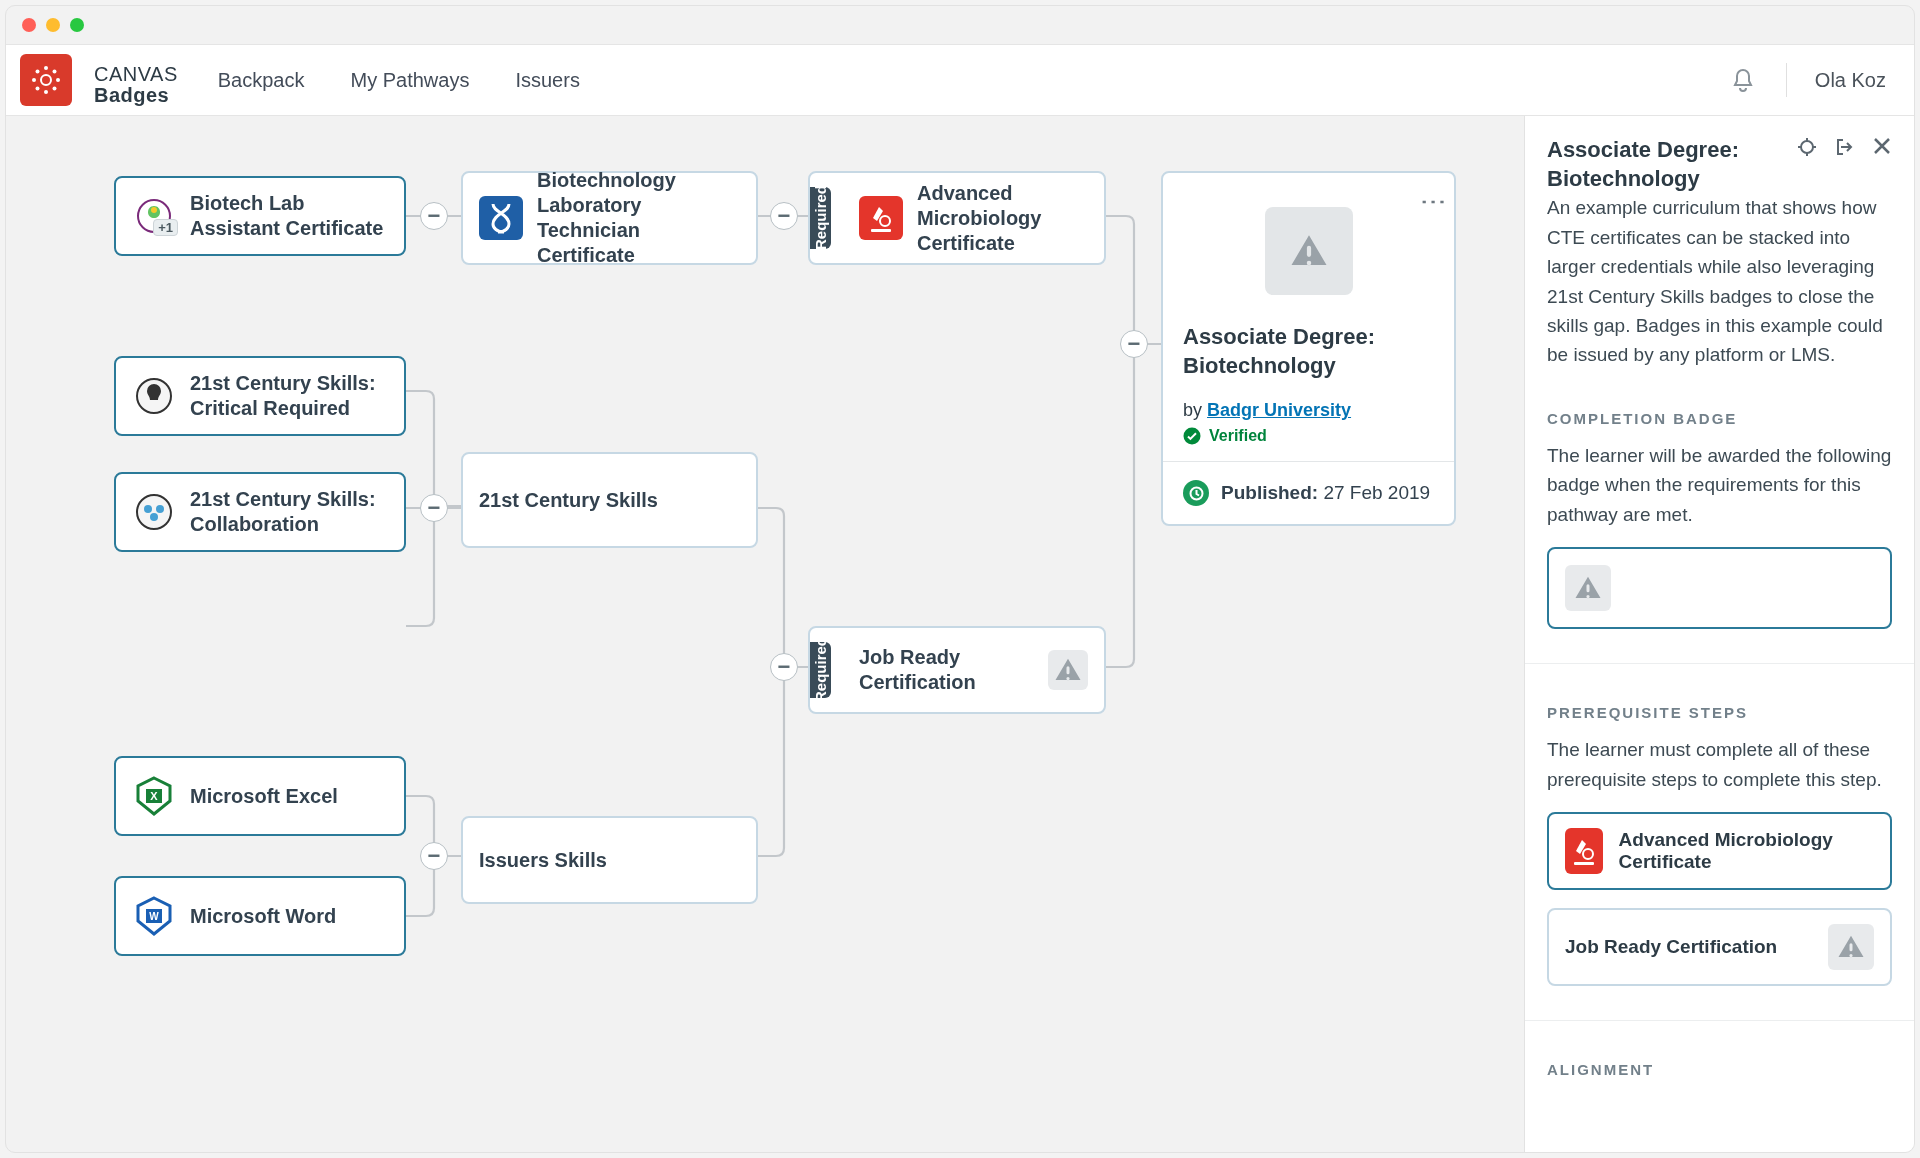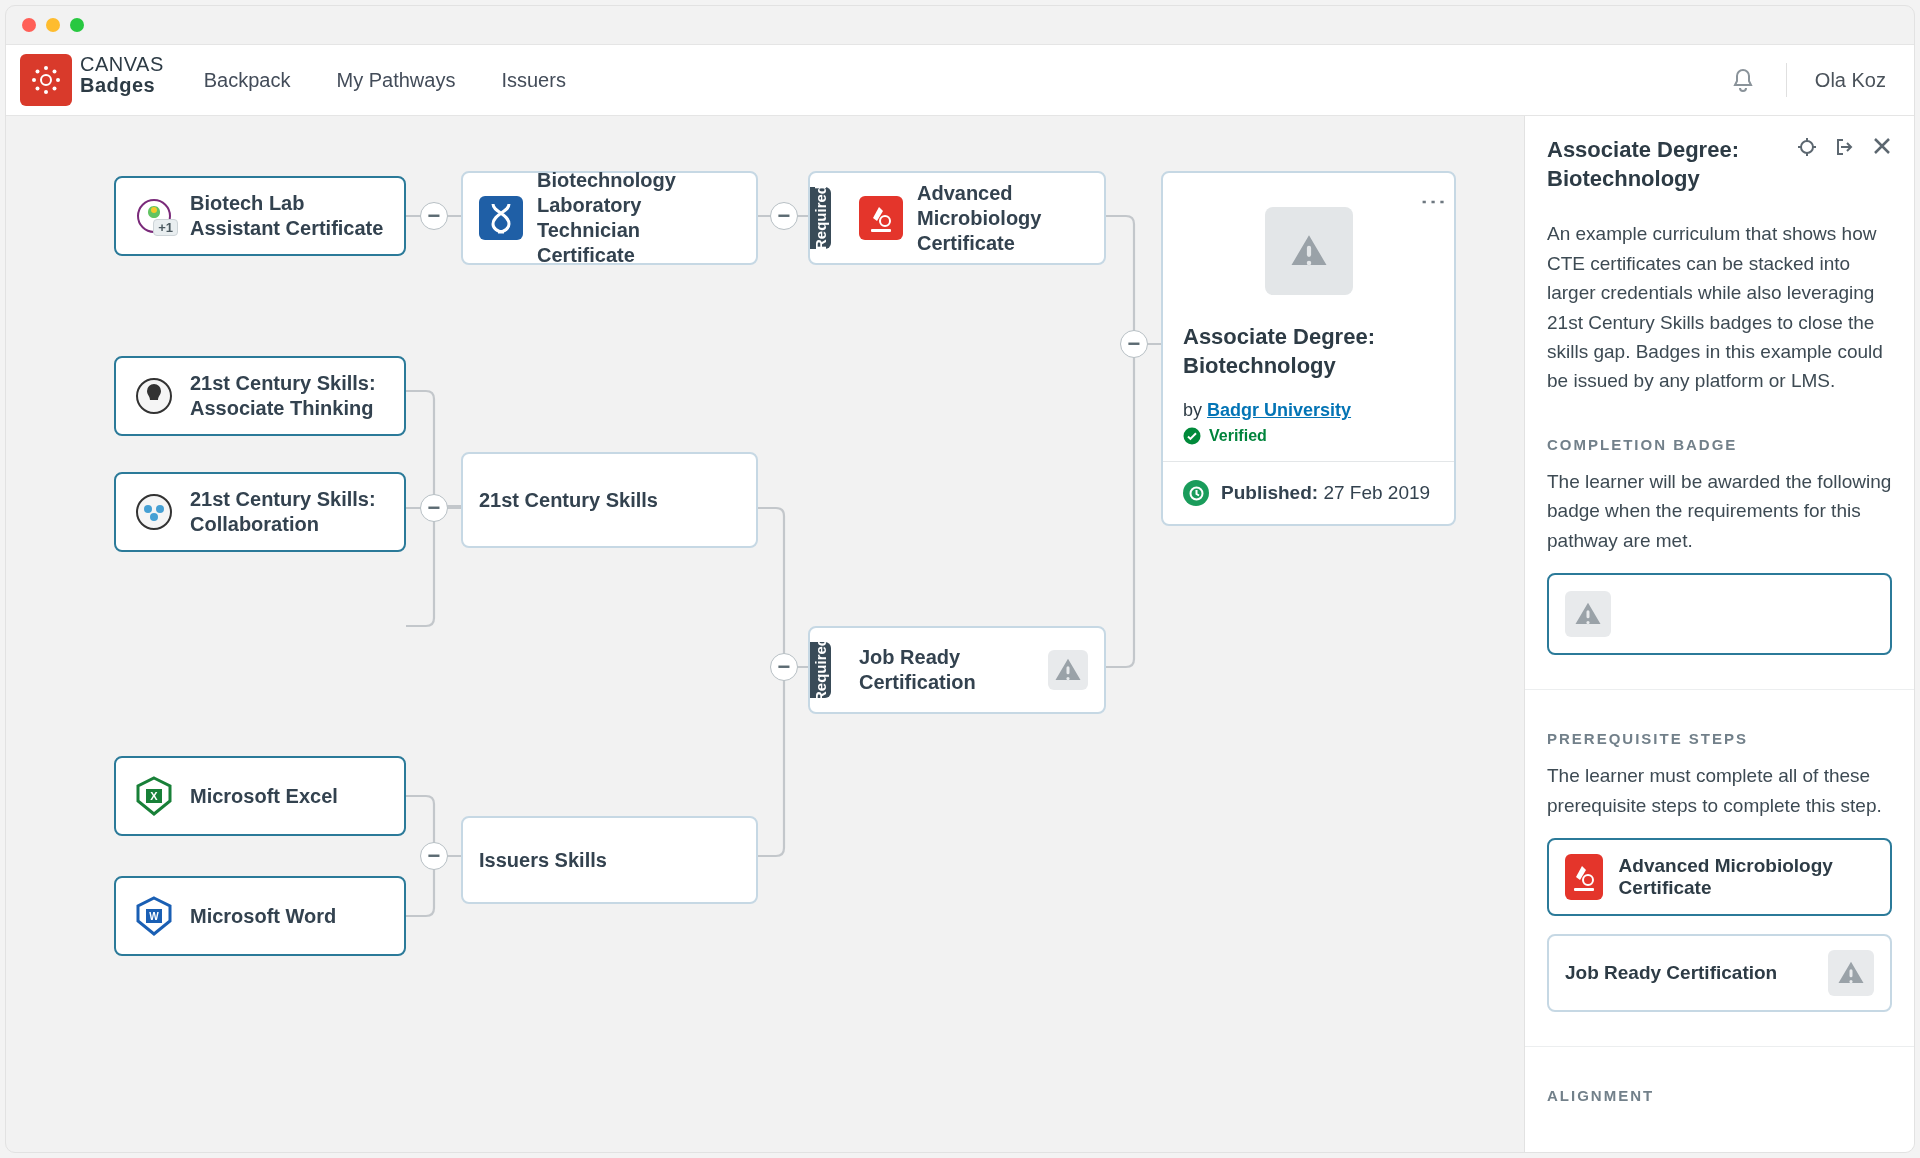--- a/index.html
+++ b/index.html
@@ -25,21 +25,21 @@
   .mac-dots{display:flex;gap:10px;padding:12px 16px;}
   .mac-dots span{width:14px;height:14px;border-radius:50%;}
   .d1{background:#ff5f57;} .d2{background:#febc2e;} .d3{background:#28c840;}
 
   
   .topbar{
     display:flex;align-items:center;justify-content:space-between;
     background:#fff;border-top:1px solid #e5e5e5;border-bottom:1px solid #e5e5e5;
     padding:0 28px 0 14px;height:72px;
   }
-  .brand{display:flex;align-items:flex-start;gap:8px;}
+  .brand{display:flex;align-items:flex-end;gap:22px;}
   .brand-logo{width:52px;height:52px;background:var(--red);border-radius:6px;display:flex;align-items:center;justify-content:center;}
   .brand-text{line-height:1.05;font-size:20px;letter-spacing:.5px;}
   .brand-text .b2{font-weight:700;}
   .nav{display:flex;gap:46px;margin-left:40px;font-size:20px;color:#434c59;}
   .nav-item{cursor:pointer;}
   .topbar-right{display:flex;align-items:center;gap:28px;color:#4a525a;}
   .divider{width:1px;height:34px;background:#e0e0e0;}
   .bell-btn{width:30px;height:30px;display:flex;align-items:center;justify-content:center;cursor:pointer;color:#6b7780;}
   .user-name{font-size:20px;}
 
@@ -85,21 +85,21 @@
   .pc-by a{color:var(--link);font-weight:700;text-decoration:underline;}
   .pc-verified{display:flex;align-items:flex-end;gap:8px;font-size:16px;color:#00843c;font-weight:600;margin-top:6px;}
   .pc-foot{border-top:1px solid #e3e6e8;padding:18px 20px;display:flex;align-items:center;gap:12px;font-size:19px;color:#33424f;}
   .pc-foot .clk{width:26px;height:26px;border-radius:50%;background:#1a9c5b;display:flex;align-items:center;justify-content:center;color:#fff;}
 
   
   .sp-head{display:flex;justify-content:space-between;align-items:flex-start;gap:10px;}
   .sp-title{font-size:22px;font-weight:700;line-height:1.3;}
   .sp-actions{display:flex;gap:16px;color:#5c6770;}
   .sp-actions span{cursor:pointer;}
-  .sp-desc{margin-top:26px;font-size:19px;line-height:1.55;color:#3d4a53;}
+  .sp-desc{font-size:19px;line-height:1.55;color:#3d4a53;}
   .sp-sec-title{margin-top:40px;font-size:15px;letter-spacing:2px;font-weight:700;color:#72808a;}
   .sp-text{margin-top:14px;font-size:19px;line-height:1.55;color:#3d4a53;}
   .sp-card{
     margin-top:18px;border:2px solid var(--border);border-radius:8px;background:#fff;
     display:flex;align-items:center;gap:16px;padding:14px 16px;font-size:19px;font-weight:600;color:#2d3b45;
   }
   .sp-card.soft{border-color:var(--border-soft);}
   .sp-card .ico-sm{width:46px;height:46px;border-radius:6px;display:flex;align-items:center;justify-content:center;}
   .sp-card .warn{margin-left:auto;}
   hr.sp-div{border:none;border-top:1px solid #eceeef;margin:34px -22px 0 -22px;}
@@ -224,21 +224,21 @@
         <div class="label">Advanced Microbiology Certificate</div>
       </div>
 
       <div class="node" style="left:108px;top:240px;width:292px;height:80px">
         <div class="badge-ico">
           <svg width="40" height="40" viewBox="0 0 40 40">
               <circle cx="20" cy="20" r="17" fill="#f5f5f5" stroke="#333" stroke-width="2"></circle>
               <path d="M13 15a7 7 0 0 1 14 0c0 4-3 5-3 9h-8c0-4-3-5-3-9Z" fill="#333"></path>
             </svg>
         </div>
-        <div class="label">21st Century Skills: Associate Thinking</div>
+        <div class="label">21st Century Skills: Critical Required</div>
       </div>
       <div class="node" style="left:108px;top:356px;width:292px;height:80px">
         <div class="badge-ico">
           <svg width="40" height="40" viewBox="0 0 40 40">
               <circle cx="20" cy="20" r="17" fill="#f5f5f5" stroke="#333" stroke-width="2"></circle>
               <circle cx="14" cy="17" r="4" fill="#46a0d4"></circle>
               <circle cx="26" cy="17" r="4" fill="#46a0d4"></circle>
               <circle cx="20" cy="25" r="4" fill="#46a0d4"></circle>
             </svg>
         </div>

